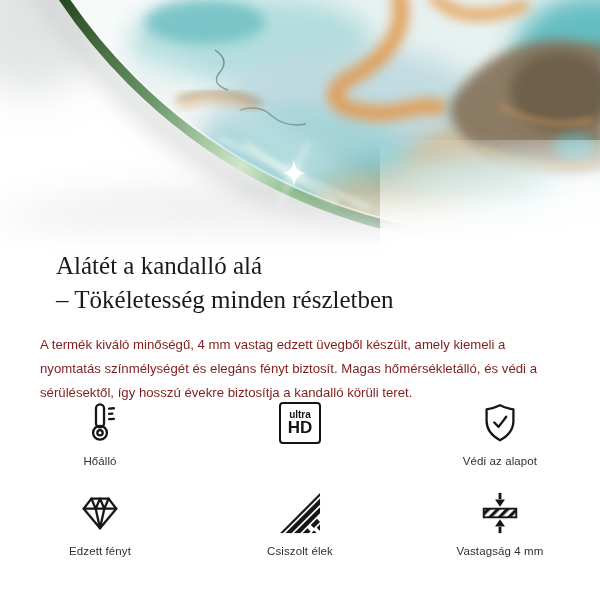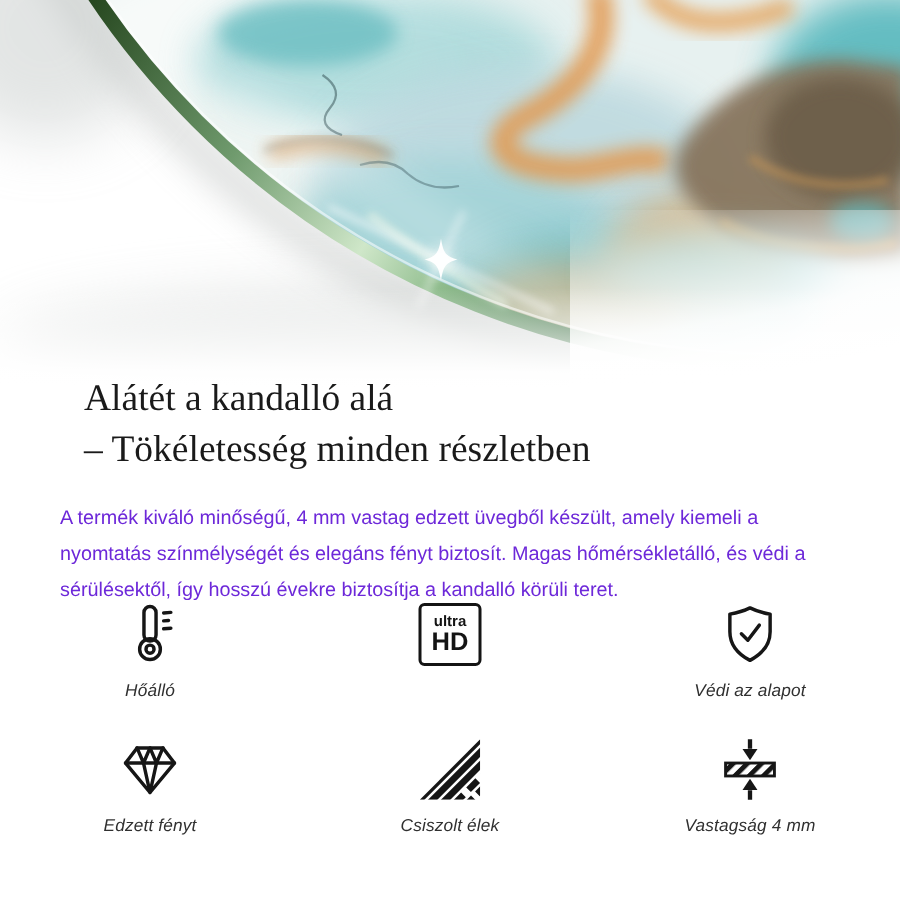--- a/index.html
+++ b/index.html
@@ -3,26 +3,26 @@
 <meta charset="utf-8">
 <style>
   html,body{margin:0;padding:0;background:#ffffff;}
   .page{position:relative;width:600px;height:600px;overflow:hidden;background:#ffffff;
         font-family:"Liberation Sans", sans-serif;}
   .hero{position:absolute;top:0;left:0;width:600px;height:258px;}
   .hero svg{display:block;}
   .content{position:absolute;top:233px;left:40px;width:527px;z-index:2;}
   .title{font-family:"Liberation Serif", serif;font-weight:400;font-size:25px;
          line-height:34px;color:#1a1a1a;margin:16px;}
-  .intro{margin-top:12px;font-size:13.2px;line-height:24px;color:#6d28d9;}
+  .intro{margin-top:12px;font-size:13.2px;line-height:24px;color:#7f1d1d;}
   .features{position:absolute;top:399px;left:0;width:600px;z-index:2;
             display:grid;grid-template-columns:1fr 1fr 1fr;row-gap:22px;}
   .feature{display:flex;flex-direction:column;align-items:center;}
   .icon-wrap{height:48px;display:flex;align-items:center;justify-content:center;}
-  .feature-label{margin-top:8px;font-size:11.5px;color:#303030;letter-spacing:0.1px;font-style:italic;}
+  .feature-label{margin-top:8px;font-size:11.5px;color:#303030;letter-spacing:0.1px;}
   .uhd-box{width:38px;height:38px;border:2.6px solid #141414;border-radius:4px;
            display:flex;flex-direction:column;align-items:center;justify-content:center;
            color:#141414;}
   .uhd-top{font-size:10px;font-weight:700;line-height:10px;}
   .uhd-bottom{font-size:17px;font-weight:700;line-height:16px;}
   .ic{stroke:#161616;fill:none;stroke-width:2.4;stroke-linecap:round;stroke-linejoin:round;}
 </style>
 </head>
 <body>
 

